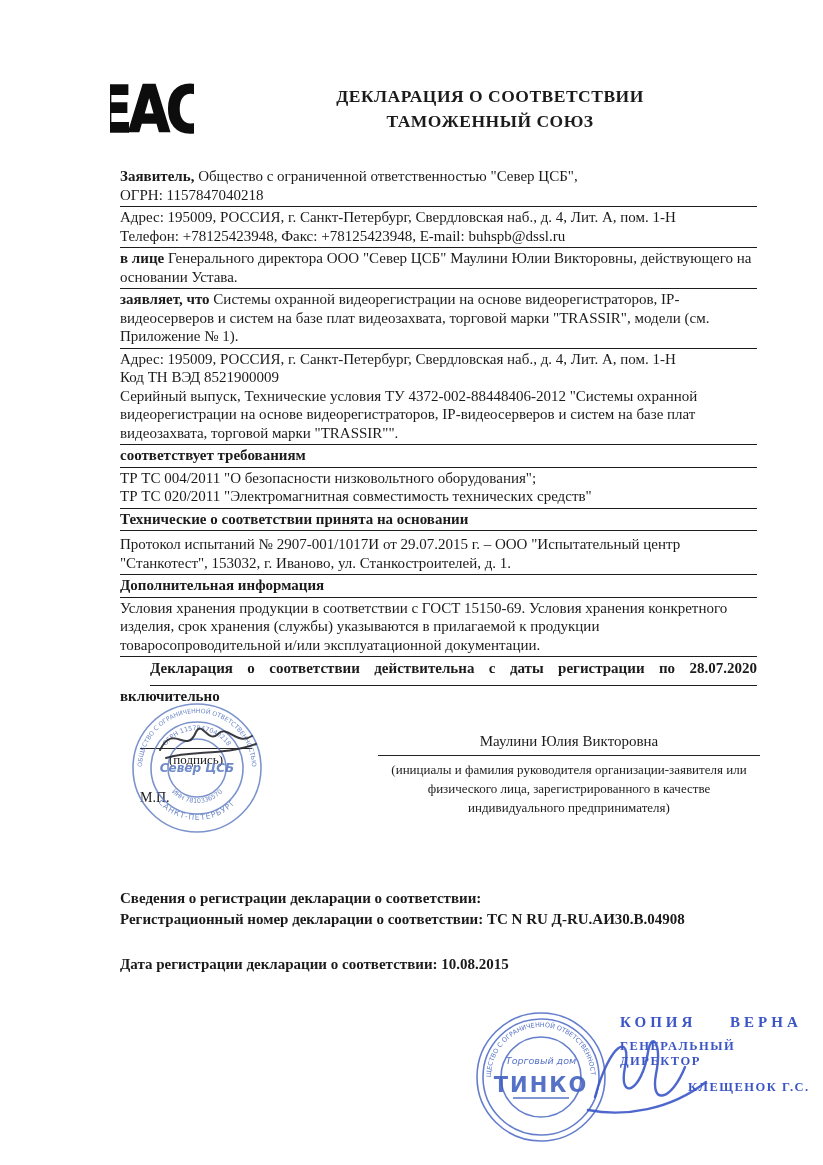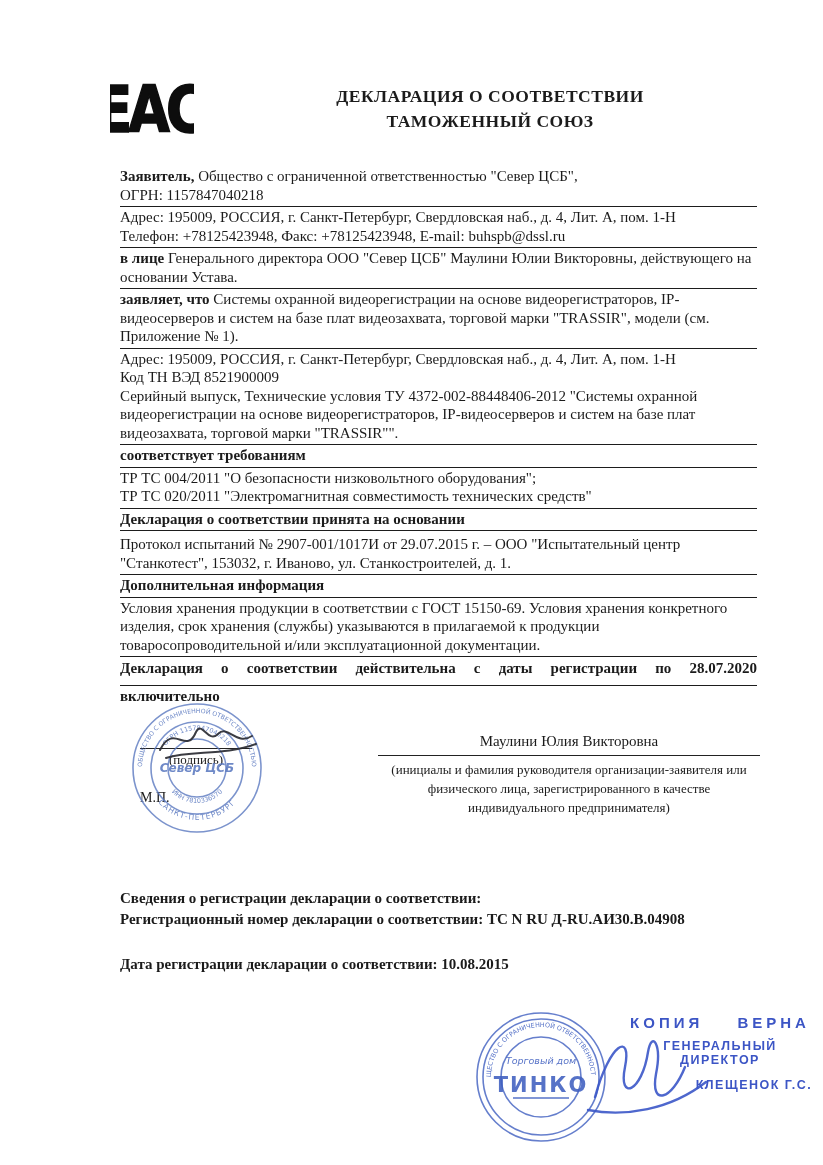--- a/index.html
+++ b/index.html
@@ -15,21 +15,21 @@
     letter-spacing:0.5px;
   }
   .doc-body {
     position:absolute; left:120px; top:166px; width:637px;
     font-size:15px; line-height:18.5px;
   }
   .sec { border-bottom:1.6px solid #1d1d1d; padding:1px 0 2px 0; }
   .sec.pad-top { padding-top:4px; }
   .b { font-weight:bold; }
   .validity { padding-top:2px; font-weight:bold; }
-  .v1 { text-align:justify; text-align-last:justify; border-bottom:1.6px solid #1d1d1d; padding-bottom:7px; }
+  .v1 { text-align:justify; text-align-last:justify; border-bottom:1.6px solid #1d1d1d; padding-bottom:7px;margin-left:30px; }
   .v2 { padding-top:1px; }
 
   .podpis {
     position:absolute; left:140px; top:748px; width:112px;
     border-top:1.4px solid #222; text-align:center;
     font-size:13px; padding-top:3px;
   }
   .mp { position:absolute; left:140px; top:790px; font-size:14px; }
   .head-block { position:absolute; left:378px; top:733px; width:382px; text-align:center; }
   .head-name { font-size:15px; padding-bottom:5px; border-bottom:1.4px solid #222; }
@@ -39,21 +39,21 @@
   .reg-header { margin-bottom:4px; }
   .reg-number { margin-bottom:28px; }
 
   .stamp-left { position:absolute; left:124px; top:690px; z-index:3; }
   .sig-ink { position:absolute; left:152px; top:710px; z-index:4; }
 
   .stamp-cluster { position:absolute; left:468px; top:998px; width:350px; height:160px; }
   .stamp-right { position:absolute; left:0; top:6px; }
   .copy-block {
     position:absolute; left:152px; top:16px; width:200px;
-    font-family:Liberation Sans, sans-serif; font-weight:bold; color:#3c55c5;text-align:center;
+    font-family:Liberation Serif, serif; font-weight:bold; color:#3c55c5;
   }
   .copy-l1 { font-size:15px; letter-spacing:4px; word-spacing:26px; }
   .copy-l2 { font-size:12.5px; letter-spacing:1.5px; word-spacing:14px; margin-top:8px; }
   .copy-l3 { font-size:12.5px; letter-spacing:1.5px; margin-top:11px; margin-left:68px; }
   .sig-blue { position:absolute; left:112px; top:24px; z-index:4; }
 </style>
 </head>
 <body>
 
 <div class="page">
@@ -96,21 +96,21 @@
     <div class="sec">
       <div class="b">соответствует требованиям</div>
     </div>
 
     <div class="sec">
       <div>ТР ТС 004/2011 "О безопасности низковольтного оборудования";</div>
       <div>ТР ТС 020/2011 "Электромагнитная совместимость технических средств"</div>
     </div>
 
     <div class="sec">
-      <div class="b">Декларация о соответствии принята на основании</div>
+      <div class="b">Технические о соответствии принята на основании</div>
     </div>
 
     <div class="sec pad-top">
       <div>Протокол испытаний № 2907-001/1017И от 29.07.2015 г. – ООО "Испытательный центр "Станкотест", 153032, г. Иваново, ул. Станкостроителей, д. 1.</div>
     </div>
 
     <div class="sec">
       <div class="b">Дополнительная информация</div>
     </div>
 

